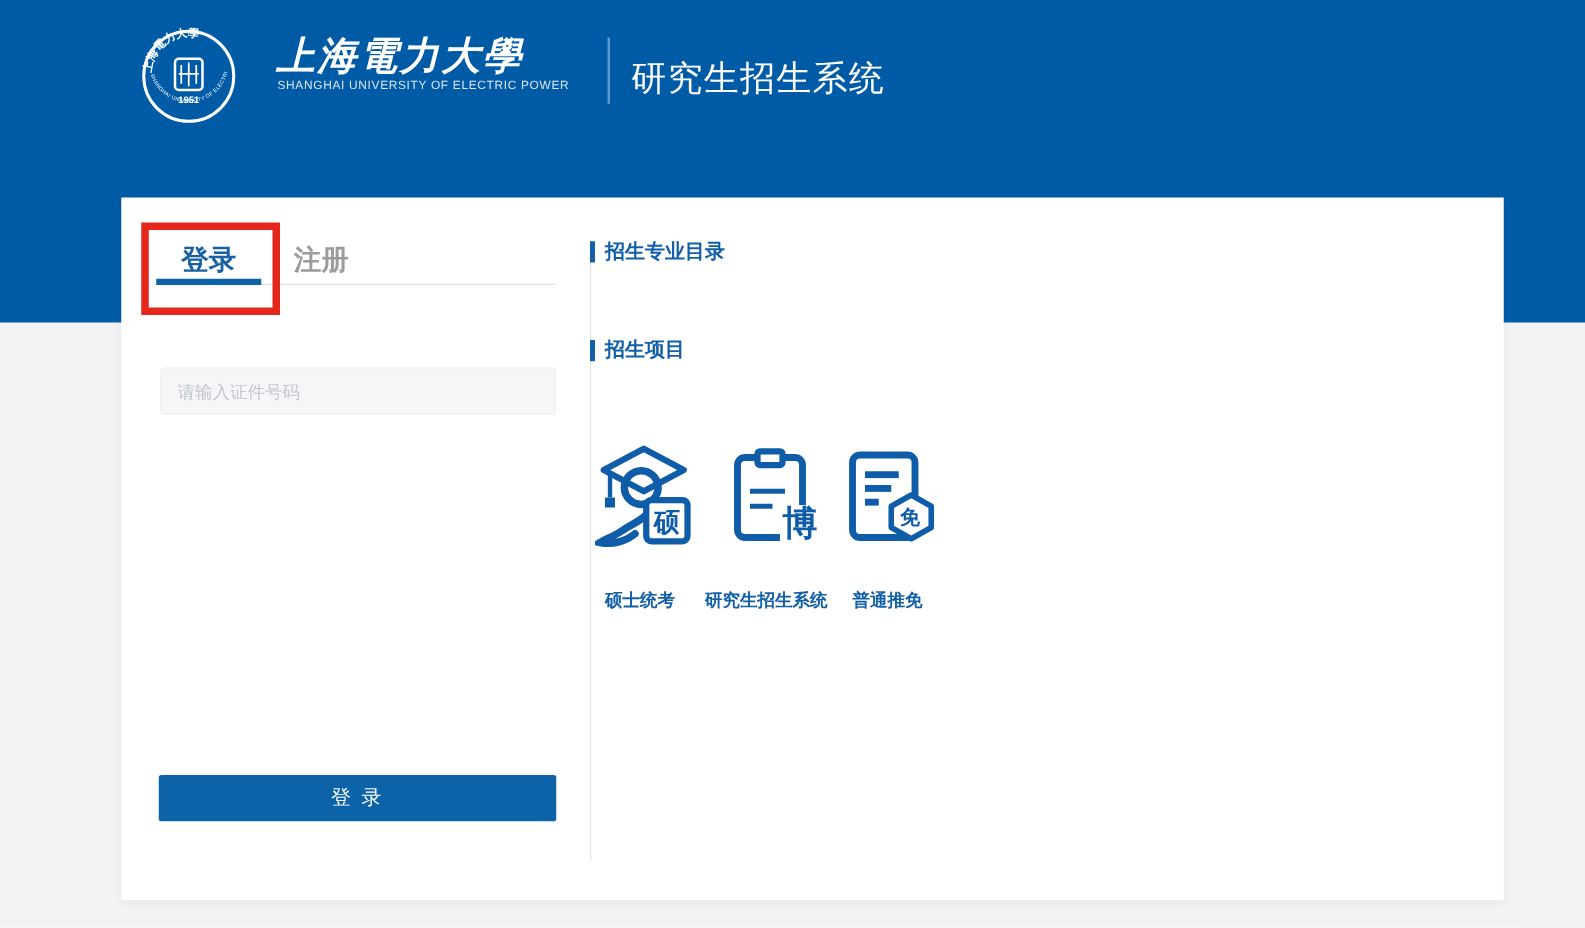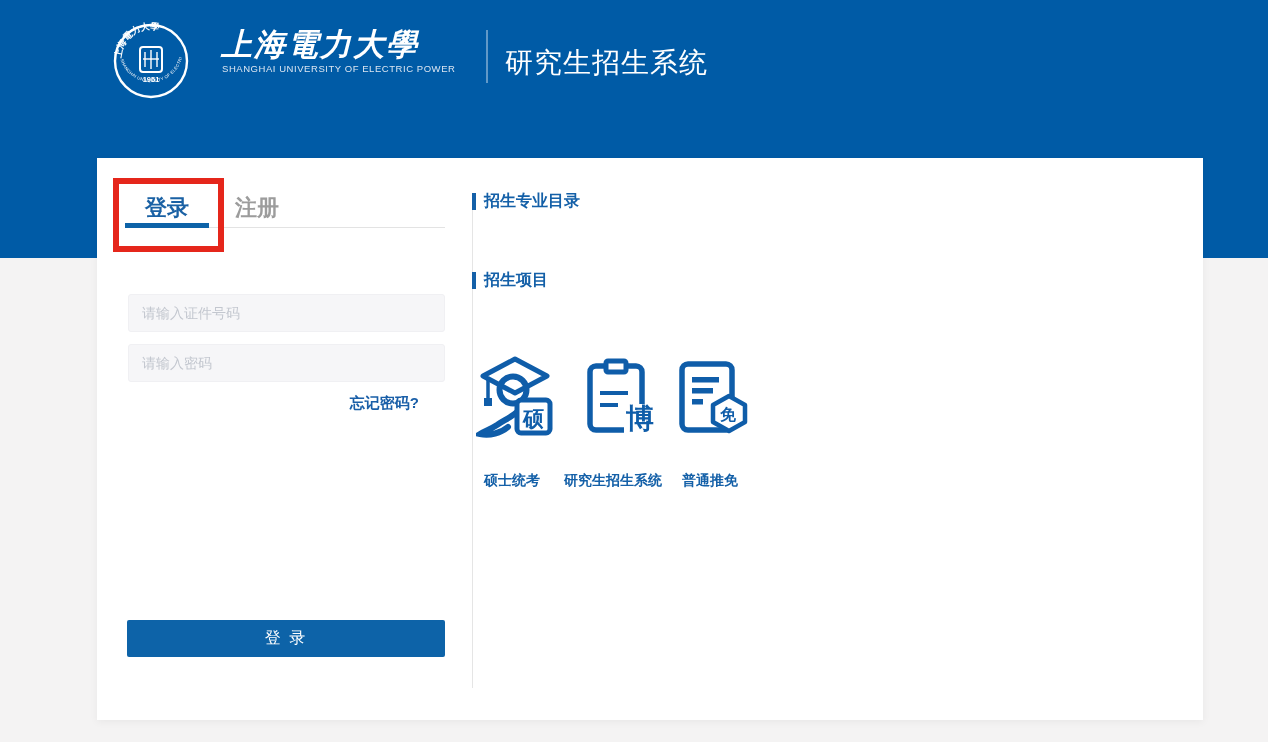--- a/index.html
+++ b/index.html
@@ -147,25 +147,21 @@
 
 <div class="card">
 
   <div class="tabs">
     <span class="tab tab-active">登录</span><span class="tab tab-inactive">注册</span>
   </div>
 
   <div class="annotation-box"></div>
 
   <input class="field field-id" type="text" placeholder="请输入证件号码" style="">
-  <input class="field field-pwd" type="password" placeholder="请输入密码" style="">
-
-  <div class="forgot-row">
-    <a class="forgot-link">忘记密码?</a>
-  </div>
+
 
   <button class="login-btn">登 录</button>
 
   <div class="v-divider"></div>
 
   <div class="right-col">
 
     <div class="section-title st-1">
       <span class="bar"></span>
       <span>招生专业目录</span>

